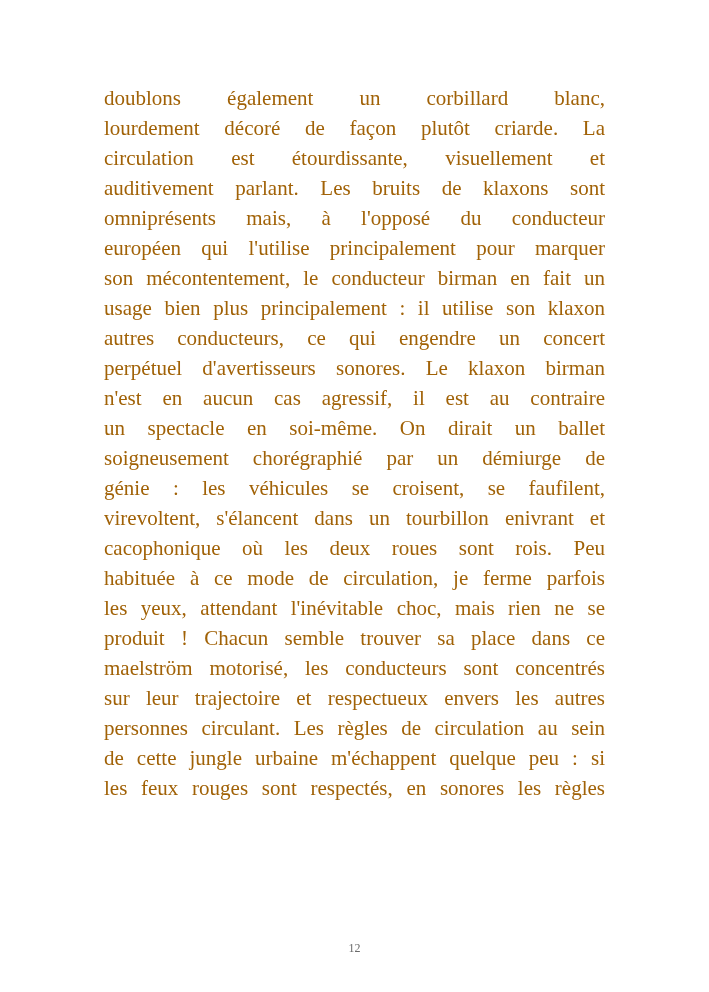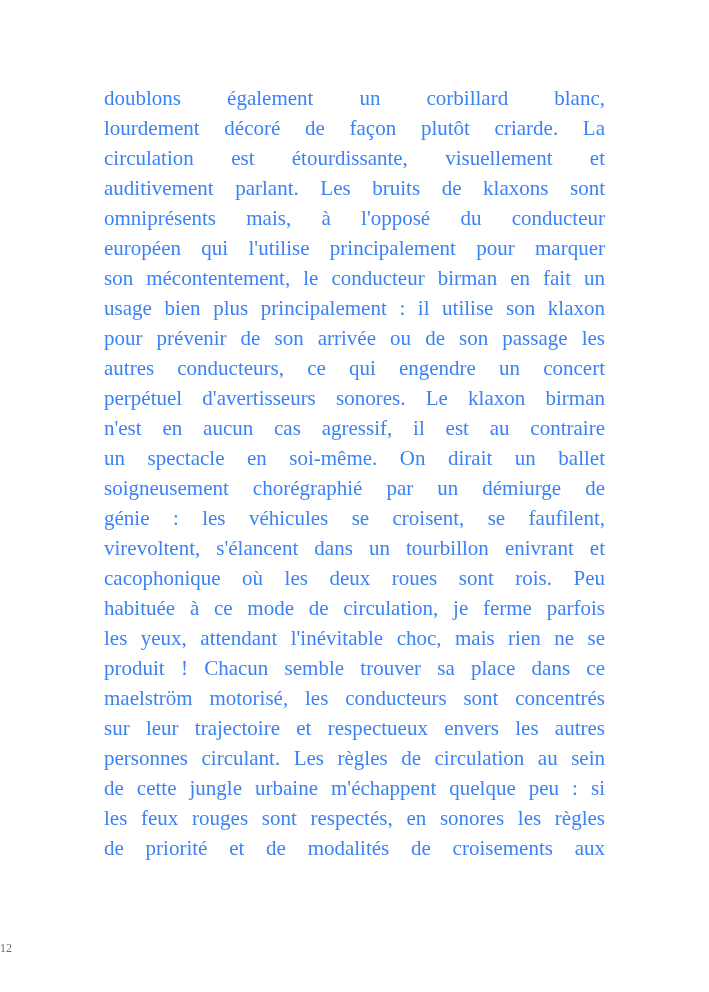--- a/index.html
+++ b/index.html
@@ -20,66 +20,65 @@
       height: 992px;
       background: #ffffff;
     }
     .text-block {
       position: absolute;
       left: 104px;
       top: 83px;
       width: 501px;
       font-family: "Liberation Serif", "DejaVu Serif", serif;
       font-size: 21px;
-      color: #3b82f6;
+      color: #a16207;
     }
     .line {
       height: 30px;
       line-height: 30px;
       white-space: nowrap;
       text-align: justify;
       text-align-last: justify;
       overflow: visible;
     }
     .page-number {
       position: absolute;
       left: 0;
       width: 709px;
       top: 941px;
+      text-align: center;
       font-family: "Liberation Serif", "DejaVu Serif", serif;
       font-size: 12px;
       color: #6a6a6a;
     }
   </style>
 </head>
 <body>
 
 <div class="page">
   <div class="text-block">
     <div class="line">doublons également un corbillard blanc,</div>
     <div class="line">lourdement décoré de façon plutôt criarde. La</div>
     <div class="line">circulation est étourdissante, visuellement et</div>
     <div class="line">auditivement parlant. Les bruits de klaxons sont</div>
     <div class="line">omniprésents mais, à l'opposé du conducteur</div>
     <div class="line">européen qui l'utilise principalement pour marquer</div>
     <div class="line">son mécontentement, le conducteur birman en fait un</div>
     <div class="line">usage bien plus principalement : il utilise son klaxon</div>
-    <div class="line">pour prévenir de son arrivée ou de son passage les</div>
     <div class="line">autres conducteurs, ce qui engendre un concert</div>
     <div class="line">perpétuel d'avertisseurs sonores. Le klaxon birman</div>
     <div class="line">n'est en aucun cas agressif, il est au contraire</div>
     <div class="line">un spectacle en soi-même. On dirait un ballet</div>
     <div class="line">soigneusement chorégraphié par un démiurge de</div>
     <div class="line">génie : les véhicules se croisent, se faufilent,</div>
     <div class="line">virevoltent, s'élancent dans un tourbillon enivrant et</div>
     <div class="line">cacophonique où les deux roues sont rois. Peu</div>
     <div class="line">habituée à ce mode de circulation, je ferme parfois</div>
     <div class="line">les yeux, attendant l'inévitable choc, mais rien ne se</div>
     <div class="line">produit ! Chacun semble trouver sa place dans ce</div>
     <div class="line">maelström motorisé, les conducteurs sont concentrés</div>
     <div class="line">sur leur trajectoire et respectueux envers les autres</div>
     <div class="line">personnes circulant. Les règles de circulation au sein</div>
     <div class="line">de cette jungle urbaine m'échappent quelque peu : si</div>
     <div class="line">les feux rouges sont respectés, en sonores les règles</div>
-    <div class="line">de priorité et de modalités de croisements aux</div>
   </div>
   <div class="page-number">12</div>
 </div>
 
 </body></html>

